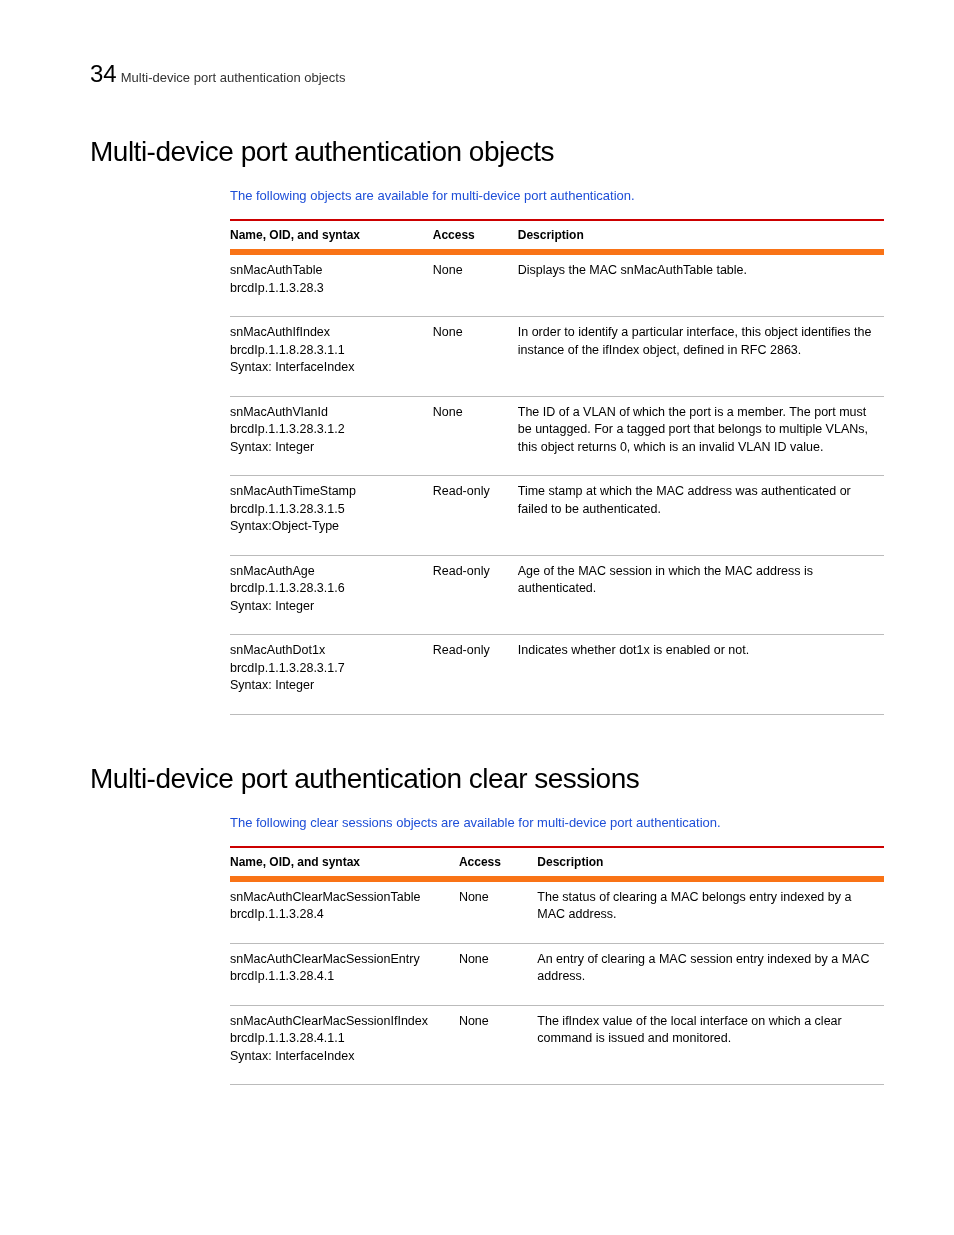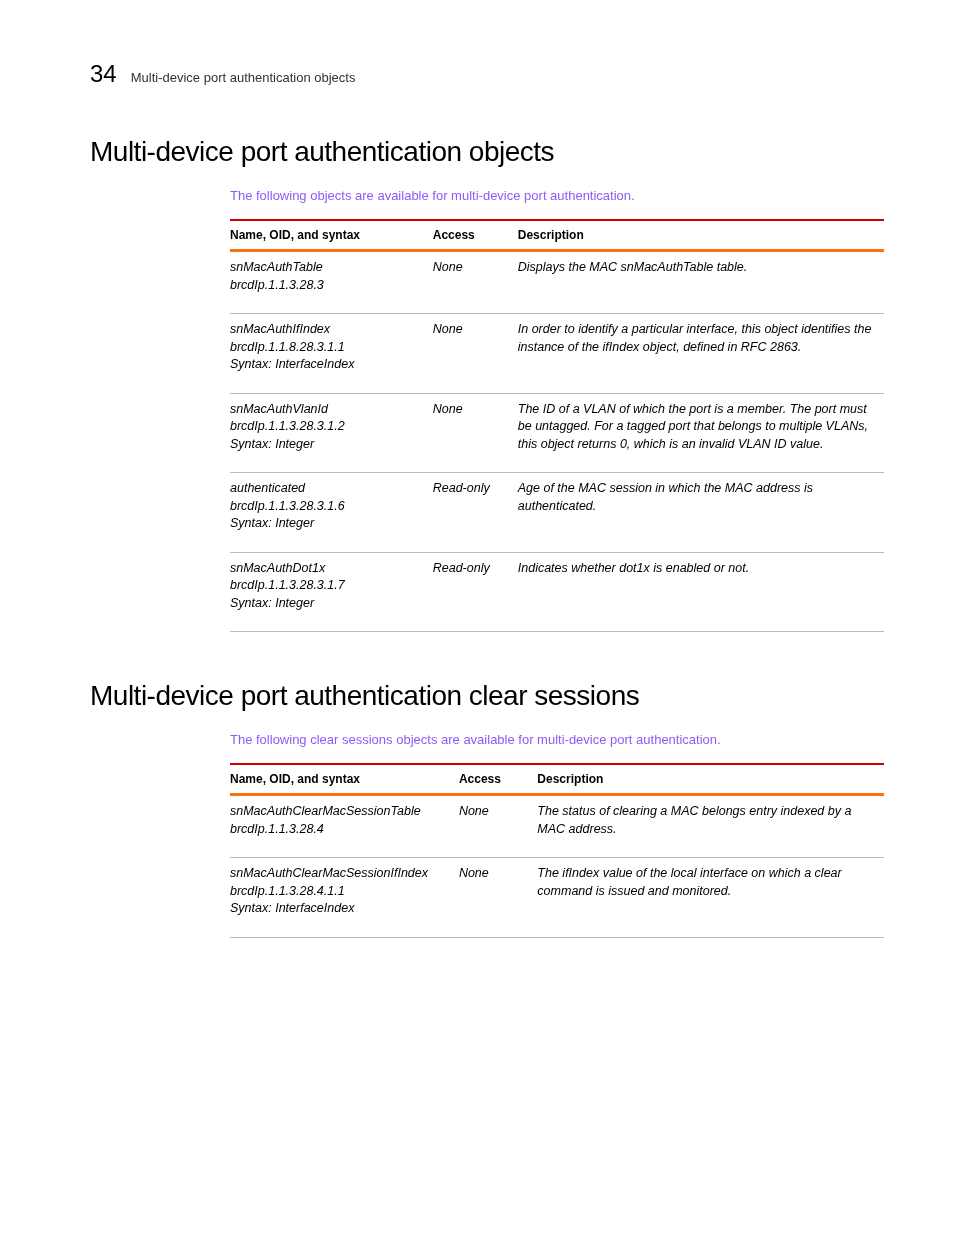--- a/index.html
+++ b/index.html
@@ -11,21 +11,21 @@
       font-family: Arial, Helvetica, sans-serif;
       background: #fff;
       width: 954px;
       height: 1235px;
       padding: 60px 70px 60px 90px;
       color: #000;
     }
     .page-header {
       display: flex;
       align-items: baseline;
-      gap: 14px;
+      gap: 4px;
       margin-bottom: 48px;
     }
     .page-number {
       font-size: 24px;
       font-weight: normal;
       font-family: Arial, sans-serif;
     }
     .page-header-title {
       font-size: 13px;
       color: #333;
@@ -34,47 +34,46 @@
       font-family: Arial, sans-serif;
       font-size: 28px;
       font-weight: normal;
       margin-bottom: 20px;
       letter-spacing: -0.5px;
     }
     .intro-text {
       font-size: 13px;
       margin-left: 140px;
       margin-bottom: 16px;
-      color: #8b5cf6;
+      color: #1d4ed8;
     }
     .mib-table {
       width: calc(100% - 140px);
       margin-left: 140px;
       border-collapse: collapse;
       font-size: 12.5px;
       margin-bottom: 48px;
     }
     .mib-table thead tr {
       border-top: 2px solid #c00;
-      border-bottom: 3px solid #f97316;
+      border-bottom: 6px solid #f97316;
     }
     .mib-table th {
       text-align: left;
       font-weight: bold;
       padding: 7px 8px 7px 0;
       font-size: 12px;
     }
     .mib-table tbody tr {
       border-bottom: 1px solid #bbb;
     }
     .mib-table td {
       padding: 7px 8px 19px 0;
       vertical-align: top;
       line-height: 1.4;
-      font-style: italic;
     }
     .col-name { width: 31%; }
     .col-access { width: 13%; }
     .col-desc { width: 56%; }
     .col-name-2 { width: 35%; }
     .col-access-2 { width: 12%; }
     .col-desc-2 { width: 53%; }
     .name-line {
       display: block;
     }
@@ -122,21 +121,30 @@
         <td>
           <span class="name-line">snMacAuthVlanId</span>
           <span class="name-line">brcdIp.1.1.3.28.3.1.2</span>
           <span class="name-line">Syntax: Integer</span>
         </td>
         <td>None</td>
         <td>The ID of a VLAN of which the port is a member. The port must be untagged. For a tagged port that belongs to multiple VLANs, this object returns 0, which is an invalid VLAN ID value.</td>
       </tr>
       <tr>
         <td>
-          <span class="name-line">authenticated</span>
+          <span class="name-line">snMacAuthTimeStamp</span>
+          <span class="name-line">brcdIp.1.1.3.28.3.1.5</span>
+          <span class="name-line">Syntax:Object-Type</span>
+        </td>
+        <td>Read-only</td>
+        <td>Time stamp at which the MAC address was authenticated or failed to be authenticated.</td>
+      </tr>
+      <tr>
+        <td>
+          <span class="name-line">snMacAuthAge</span>
           <span class="name-line">brcdIp.1.1.3.28.3.1.6</span>
           <span class="name-line">Syntax: Integer</span>
         </td>
         <td>Read-only</td>
         <td>Age of the MAC session in which the MAC address is authenticated.</td>
       </tr>
       <tr>
         <td>
           <span class="name-line">snMacAuthDot1x</span>
           <span class="name-line">brcdIp.1.1.3.28.3.1.7</span>
@@ -161,20 +169,28 @@
       </tr>
     </thead>
     <tbody id="table2-body">
         <tr>
           <td>
             <span class="name-line">snMacAuthClearMacSessionTable</span>
             <span class="name-line">brcdIp.1.1.3.28.4</span>
           </td>
           <td>None</td>
           <td>The status of clearing a MAC belongs entry indexed by a MAC address.</td>
+        </tr>
+        <tr>
+          <td>
+            <span class="name-line">snMacAuthClearMacSessionEntry</span>
+            <span class="name-line">brcdIp.1.1.3.28.4.1</span>
+          </td>
+          <td>None</td>
+          <td>An entry of clearing a MAC session entry indexed by a MAC address.</td>
         </tr>
         <tr>
           <td>
             <span class="name-line">snMacAuthClearMacSessionIfIndex</span>
             <span class="name-line">brcdIp.1.1.3.28.4.1.1</span>
             <span class="name-line">Syntax: InterfaceIndex</span>
           </td>
           <td>None</td>
           <td>The ifIndex value of the local interface on which a clear command is issued and monitored.</td>
         </tr>

